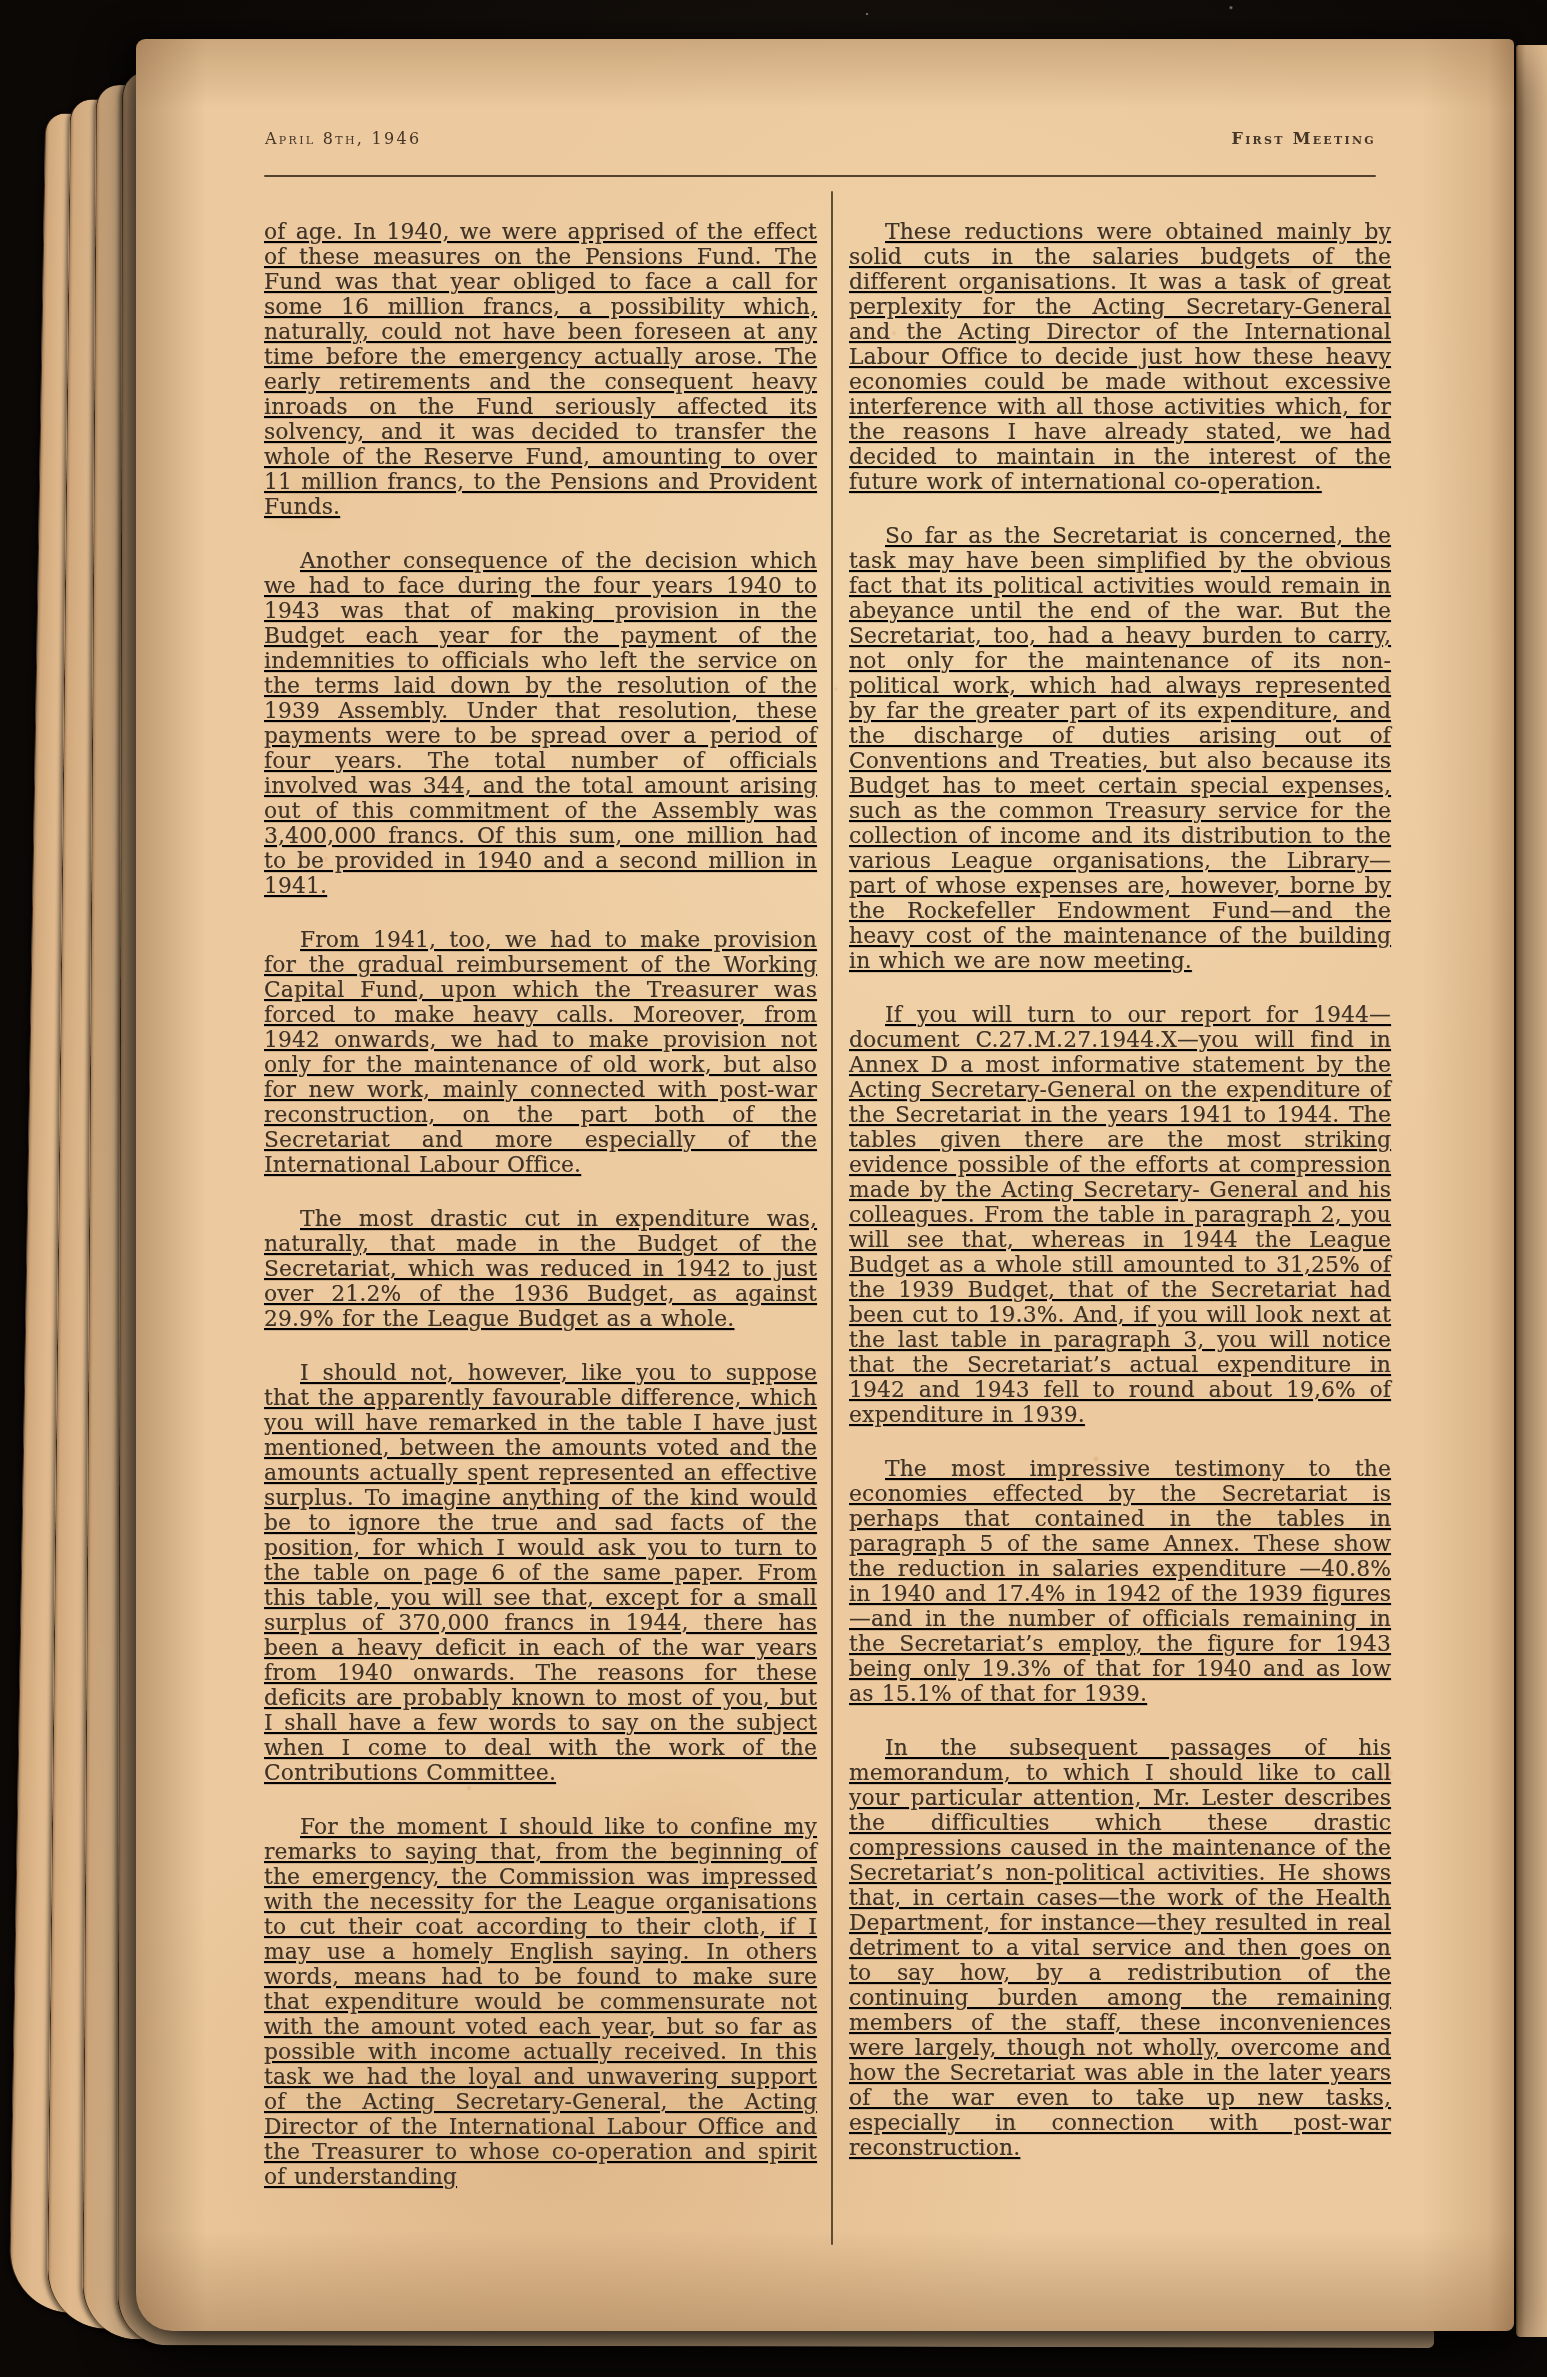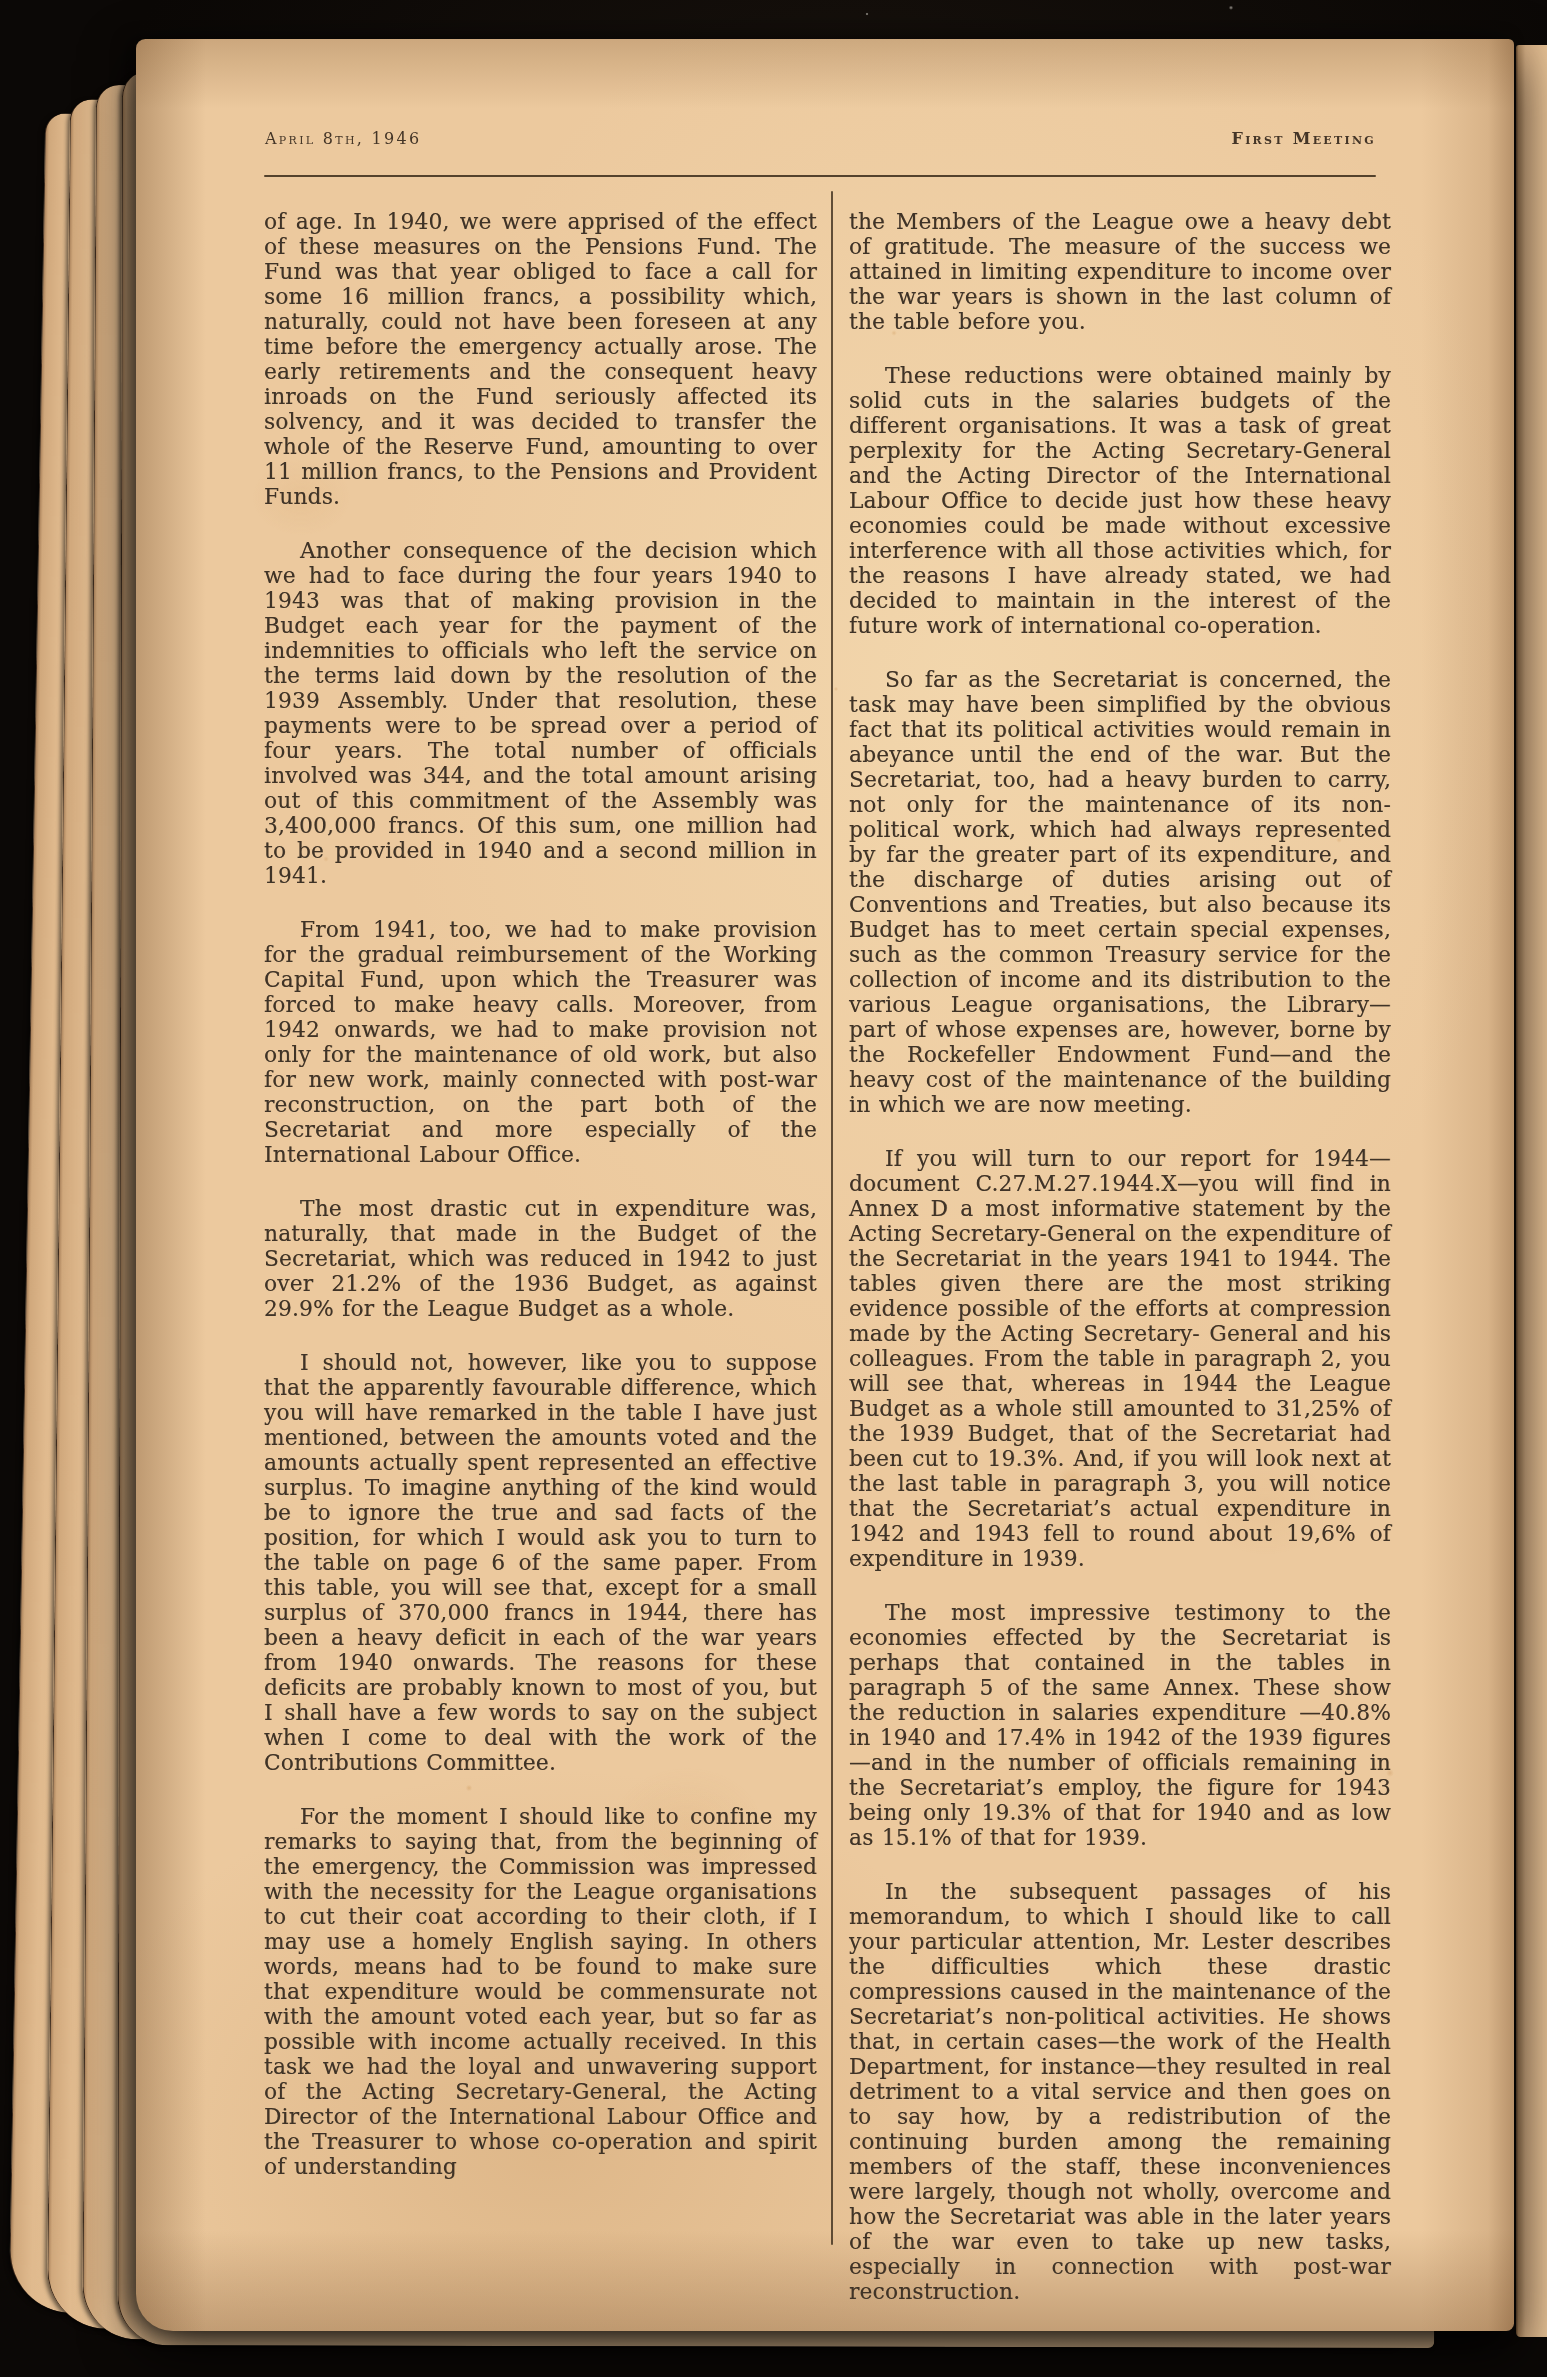--- a/index.html
+++ b/index.html
@@ -67,21 +67,21 @@
       radial-gradient(70px 54px at 12% 20%, rgba(205,150,85,0.12), rgba(0,0,0,0) 70%),
       radial-gradient(93px 70px at 82% 64%, rgba(205,150,85,0.10), rgba(0,0,0,0) 70%),
       radial-gradient(108px 85px at 40% 78%, rgba(205,150,85,0.10), rgba(0,0,0,0) 70%);
   }
   .h-item{position:absolute;font-size:16px;letter-spacing:2.3px;color:#443527;}
   .smallcaps{font-variant:small-caps;}
   .h-date{left:129px;top:90px;}
   .h-num{left:128px;top:88px;width:1112px;text-align:center;letter-spacing:1.5px;}
   .h-meeting{left:128px;top:90px;width:1112px;text-align:right;font-weight:bold;}
   .rule{position:absolute;left:128px;top:136px;width:1112px;height:2.3px;background:rgba(63,47,29,0.88);border-radius:1.5px;}
-  .col{position:absolute;top:170px;}
+  .col{position:absolute;top:180px;text-decoration:underline;}
   .col-left{left:128px;width:553px;}
   .col-right{left:713px;width:542px;}
   .divider{position:absolute;left:695px;top:152px;width:2.3px;height:2054px;background:rgba(60,45,28,0.8);border-radius:1.5px;}
   .para{
     margin:0;text-align:justify;
     font-size:21.7px;line-height:25px;
     color:#3f3327;word-spacing:0.06em;letter-spacing:0.2px;
     text-shadow:0.3px 0.4px 0.5px rgba(62,47,30,0.45);
   }
   .para + .para{margin-top:29px;}
@@ -111,21 +111,20 @@
     <div class="col col-left">
       <p class="para">of age.  In 1940, we were apprised of the effect of these measures on the Pensions Fund.  The Fund was that year obliged to face a call for some 16 million francs, a possibility which, naturally, could not have been foreseen at any time before the emergency actually arose.  The early retirements and the consequent heavy inroads on the Fund seriously affected its solvency, and it was decided to transfer the whole of the Reserve Fund, amounting to over 11 million francs, to the Pensions and Provident Funds.</p>
       <p class="para indent">Another consequence of the decision which we had to face during the four years 1940 to 1943 was that of making provision in the Budget each year for the payment of the indemnities to officials who left the service on the terms laid down by the resolution of the 1939 Assembly.  Under that resolution, these payments were to be spread over a period of four years.  The total number of officials involved was 344, and the total amount arising out of this commitment of the Assembly was 3,400,000 francs.  Of this sum, one million had to be provided in 1940 and a second million in 1941.</p>
       <p class="para indent">From 1941, too, we had to make provision for the gradual reimbursement of the Working Capital Fund, upon which the Treasurer was forced to make heavy calls.  Moreover, from 1942 onwards, we had to make provision not only for the maintenance of old work, but also for new work, mainly connected with post-war reconstruction, on the part both of the Secretariat and more especially of the International Labour Office.</p>
       <p class="para indent">The most drastic cut in expenditure was, naturally, that made in the Budget of the Secretariat, which was reduced in 1942 to just over 21.2% of the 1936 Budget, as against 29.9% for the League Budget as a whole.</p>
       <p class="para indent">I should not, however, like you to suppose that the apparently favourable difference, which you will have remarked in the table I have just mentioned, between the amounts voted and the amounts actually spent represented an effective surplus.  To imagine anything of the kind would be to ignore the true and sad facts of the position, for which I would ask you to turn to the table on page 6 of the same paper.  From this table, you will see that, except for a small surplus of 370,000 francs in 1944, there has been a heavy deficit in each of the war years from 1940 onwards.  The reasons for these deficits are probably known to most of you, but I shall have a few words to say on the subject when I come to deal with the work of the Contributions Committee.</p>
       <p class="para indent">For the moment I should like to confine my remarks to saying that, from the beginning of the emergency, the Commission was impressed with the necessity for the League organisations to cut their coat according to their cloth, if I may use a homely English saying.  In others words, means had to be found to make sure that expenditure would be commensurate not with the amount voted each year, but so far as possible with income actually received.  In this task we had the loyal and unwavering support of the Acting Secretary-General, the Acting Director of the International Labour Office and the Treasurer to whose co-operation and spirit of understanding</p>
     </div>
 
     <div class="col col-right">
-      <p class="para">the Members of the League owe a heavy debt of gratitude.  The measure of the success we attained in limiting expenditure to income over the war years is shown in the last column of the table before you.</p>
       <p class="para indent">These reductions were obtained mainly by solid cuts in the salaries budgets of the different organisations.  It was a task of great perplexity for the Acting Secretary-General and the Acting Director of the International Labour Office to decide just how these heavy economies could be made without excessive interference with all those activities which, for the reasons I have already stated, we had decided to maintain in the interest of the future work of international co-operation.</p>
       <p class="para indent">So far as the Secretariat is concerned, the task may have been simplified by the obvious fact that its political activities would remain in abeyance until the end of the war.  But the Secretariat, too, had a heavy burden to carry, not only for the maintenance of its non-political work, which had always represented by far the greater part of its expenditure, and the discharge of duties arising out of Conventions and Treaties, but also because its Budget has to meet certain special expenses, such as the common Treasury service for the collection of income and its distribution to the various League organisations, the Library—part of whose expenses are, however, borne by the Rockefeller Endowment Fund—and the heavy cost of the maintenance of the building in which we are now meeting.</p>
       <p class="para indent">If you will turn to our report for 1944—document C.27.M.27.1944.X—you will find in Annex D a most informative statement by the Acting Secretary-General on the expenditure of the Secretariat in the years 1941 to 1944.  The tables given there are the most striking evidence possible of the efforts at compression made by the Acting Secretary- General and his colleagues.  From the table in paragraph 2, you will see that, whereas in 1944 the League Budget as a whole still amounted to 31,25% of the 1939 Budget, that of the Secretariat had been cut to 19.3%.  And, if you will look next at the last table in paragraph 3, you will notice that the Secretariat’s actual expenditure in 1942 and 1943 fell to round about 19,6% of expenditure in 1939.</p>
       <p class="para indent">The most impressive testimony to the economies effected by the Secretariat is perhaps that contained in the tables in paragraph 5 of the same Annex.  These show the reduction in salaries expenditure —40.8% in 1940 and 17.4% in 1942 of the 1939 figures—and in the number of officials remaining in the Secretariat’s employ, the figure for 1943 being only 19.3% of that for 1940 and as low as 15.1% of that for 1939.</p>
       <p class="para indent">In the subsequent passages of his memorandum, to which I should like to call your particular attention, Mr. Lester describes the difficulties which these drastic compressions caused in the maintenance of the Secretariat’s non-political activities.  He shows that, in certain cases—the work of the Health Department, for instance—they resulted in real detriment to a vital service and then goes on to say how, by a redistribution of the continuing burden among the remaining members of the staff, these inconveniences were largely, though not wholly, overcome and how the Secretariat was able in the later years of the war even to take up new tasks, especially in connection with post-war reconstruction.</p>
     </div>
   </div>
 
 </div>
 

